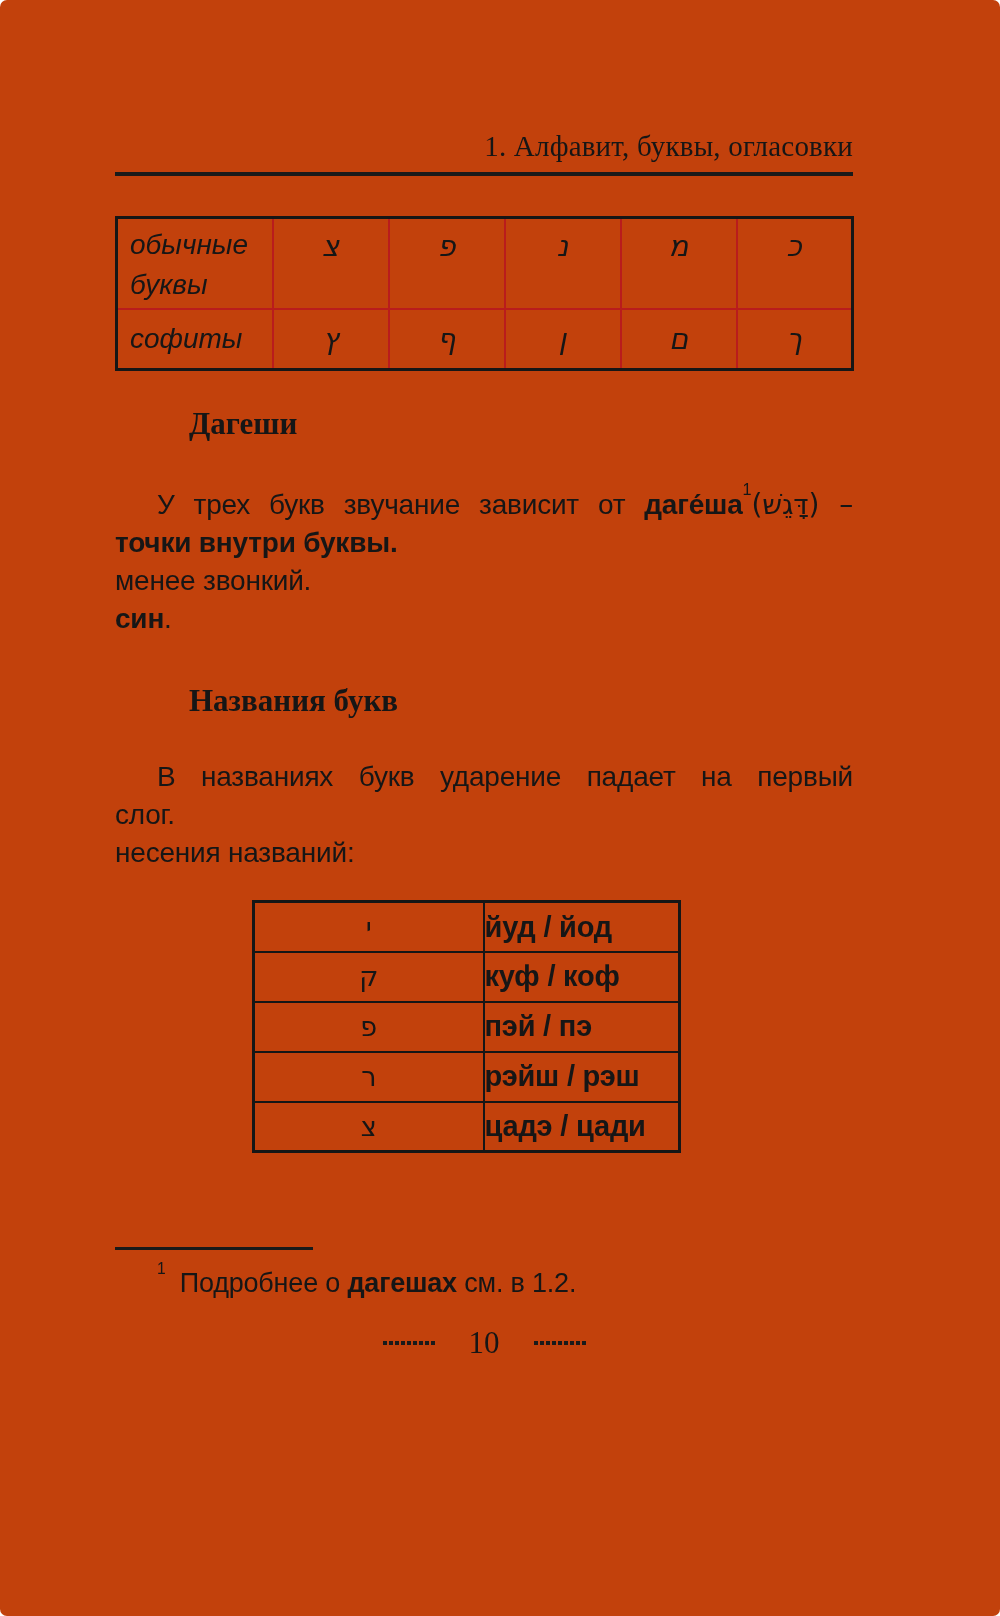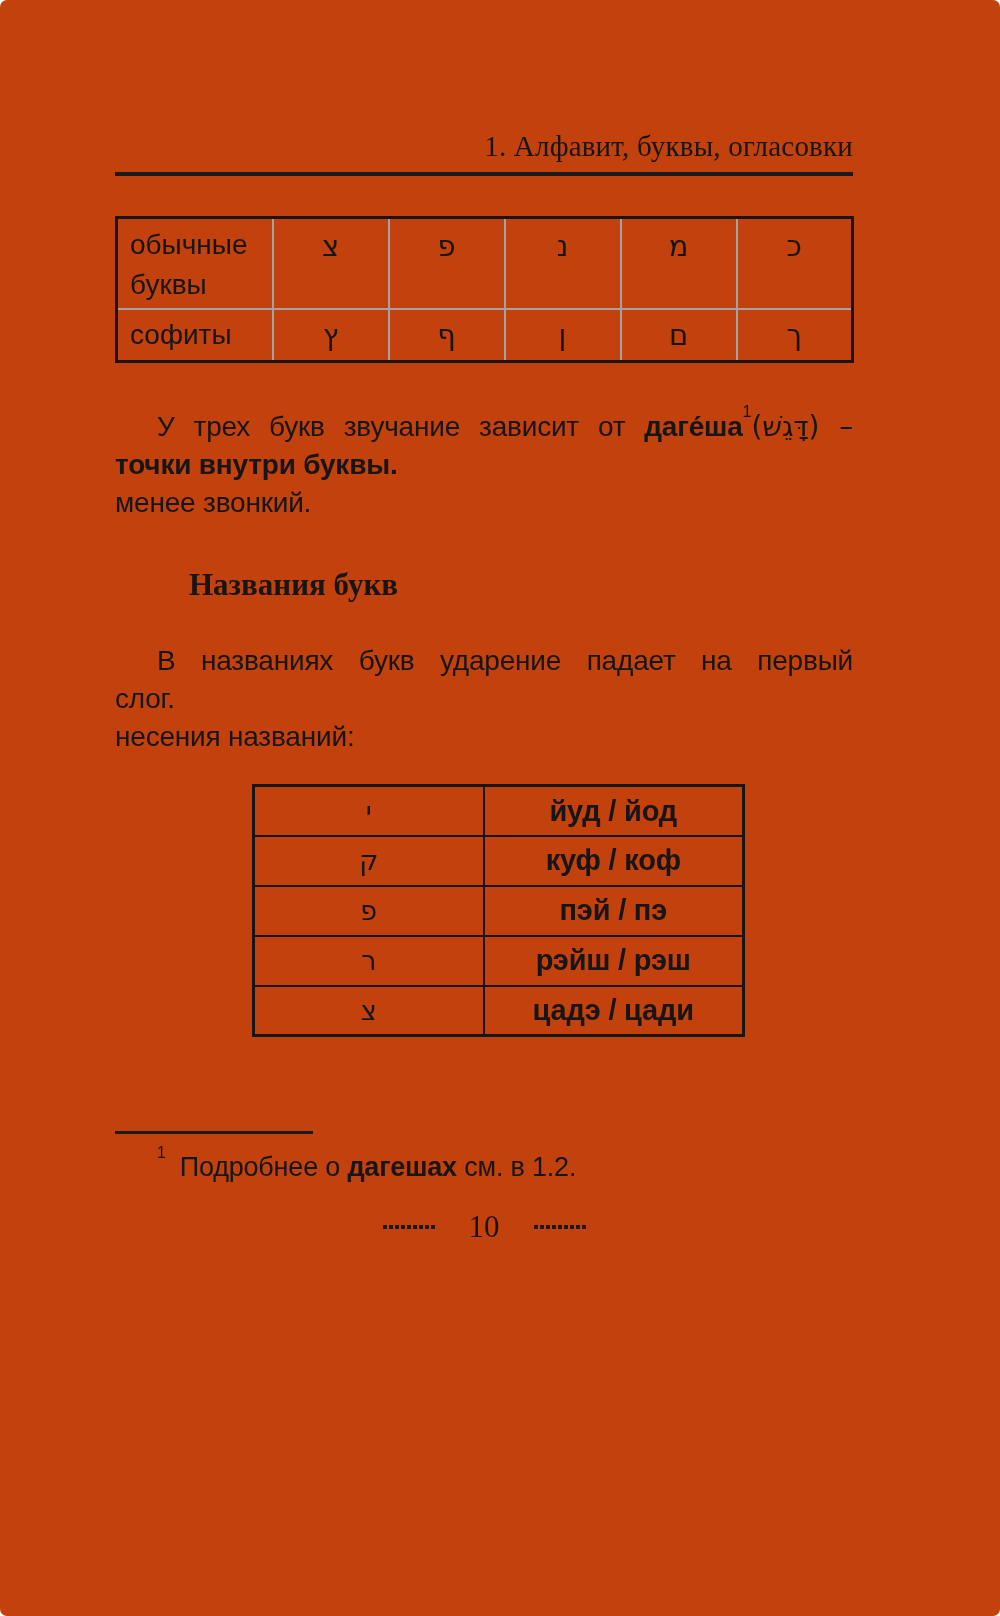--- a/index.html
+++ b/index.html
@@ -27,34 +27,34 @@
   .head-rule { margin-top:10px; height:4px; background:#1a1a1a; }
 
   
   .sofit-table {
     margin-top:40px;
     border-collapse:collapse;
     border:3px solid #161616;
     table-layout:fixed;
     width:734px;
   }
-  .sofit-table td { border:2px solid #a3a3a3; }
+  .sofit-table td { border:2px solid #b91c1c;font-style:italic; }
   .sofit-table .lbl {
     width:156px; font-size:28px; line-height:40px;
     padding-left:12px; vertical-align:top; padding-top:6px;
   }
   .sofit-table .lbl2 { vertical-align:middle; padding-top:0; }
   .sofit-table .let {
     width:116px; text-align:center;
     font-family:"DejaVu Sans", sans-serif;
     font-size:29px;
   }
   .sofit-table .r1 td.let { vertical-align:top; padding-top:10px; }
   .sofit-table .r1 { height:91px; }
-  .sofit-table .r2 { height:53px; }
+  .sofit-table .r2 { height:61px; }
   .sofit-table .r2 td.let { vertical-align:middle; }
 
   
   .sec-heading {
     font-family:"Liberation Serif", serif;
     font-weight:bold;
     font-size:31px;
     line-height:34px;
     margin-left:74px;
   }
@@ -81,21 +81,21 @@
     border:3px solid #161616;
     table-layout:fixed;
   }
   .names-table td { border:2px solid #161616; height:50px; vertical-align:middle; }
   .names-table .nlet {
     width:230px; text-align:center;
     font-family:"DejaVu Sans", sans-serif;
     font-size:27px;
   }
   .names-table .nname {
-    width:260px; text-align:center;
+    width:196px; text-align:left;
     font-weight:bold; font-size:29px;
     letter-spacing:-0.2px;
   }
 
   
   .footnote-rule { margin-top:94px; width:198px; height:3px; background:#1a1a1a; }
   .footnote {
     margin-top:10px; padding-left:42px;
     font-size:27px; line-height:34px; letter-spacing:-0.2px;
   }
@@ -138,28 +138,30 @@
           <td class="lbl lbl2">софиты</td>
           <td class="let">ץ</td>
           <td class="let">ף</td>
           <td class="let">ן</td>
           <td class="let">ם</td>
           <td class="let">ך</td>
         </tr>
       </tbody>
     </table>
 
+    <div class="sec-heading h-dagesh">Дагеши</div>
 
     <div class="paragraph">
       <div class="bline jline indent p-gap"><span>У трех букв звучание зависит от </span><span class="b">даге́ша</span><sup class="fn-ref">1</sup><span class="heb">(דָּגֵשׁ) –</span></div>
       <div class="bline b">точки внутри буквы.</div>
       <div class="bline">менее звонкий.</div>
     </div>
 
     <div class="paragraph">
+      <div class="bline"><span class="b">син</span><span>.</span></div>
     </div>
 
     <div class="sec-heading h-names">Названия букв</div>
 
     <div class="paragraph">
       <div class="bline jline indent p-gap-sm">В названиях букв ударение падает на первый</div>
       <div class="bline">слог.</div>
       <div class="bline">несения названий:</div>
     </div>
 

